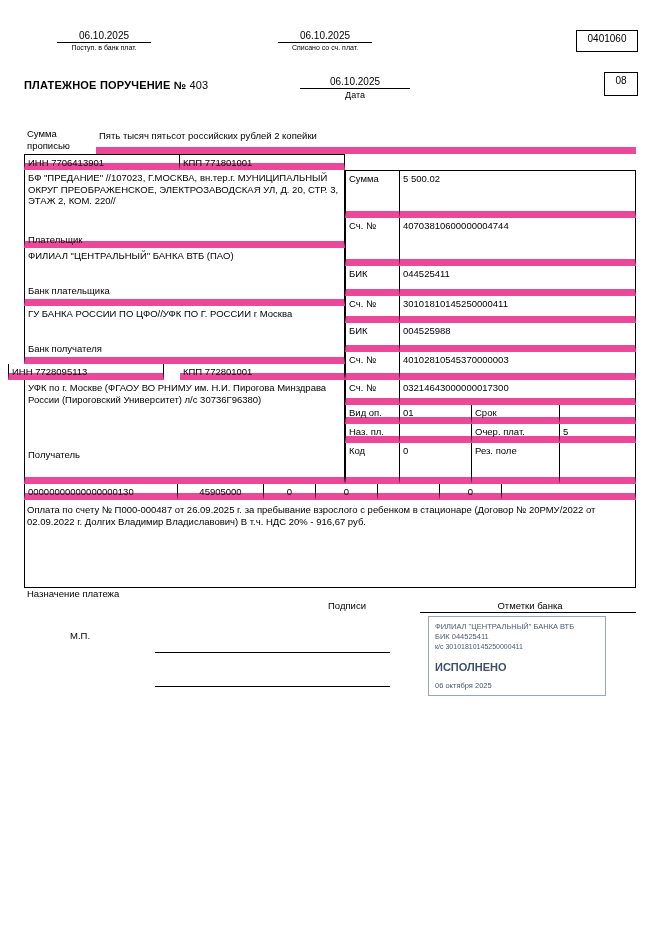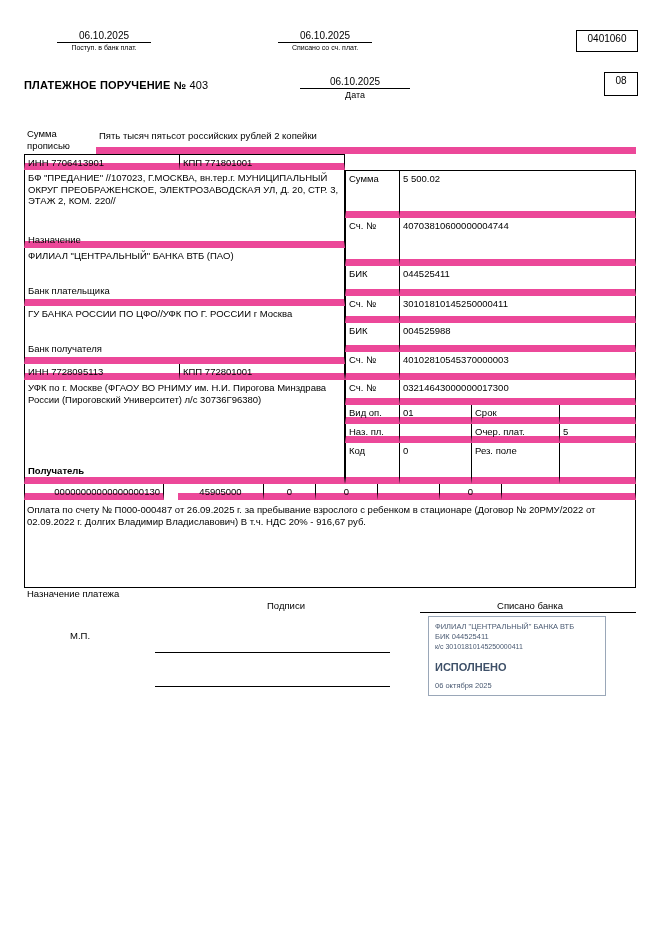--- a/index.html
+++ b/index.html
@@ -188,21 +188,21 @@
     <span>ИНН</span>
     <span>7706413901</span>
   </div>
   <div class="cell bb br bt" style="left:180px; top:154px; width:165px; height:16px;">
     <span>КПП</span>
     <span>771801001</span>
   </div>
 
   <div class="cell bl br bb" style="left:24px; top:170px; width:321px; height:78px;">
     <div style="height:58px;">БФ "ПРЕДАНИЕ" //107023, Г.МОСКВА, вн.тер.г. МУНИЦИПАЛЬНЫЙ ОКРУГ ПРЕОБРАЖЕНСКОЕ, ЭЛЕКТРОЗАВОДСКАЯ УЛ, Д. 20, СТР. 3, ЭТАЖ 2, КОМ. 220//</div>
-    <div class="small-cap" style="margin-top:4px;">Назначение</div>
+    <div class="small-cap" style="margin-top:4px;">Плательщик</div>
   </div>
 
   <div class="cell bt bl br bb" style="left:345px; top:170px; width:55px; height:48px;">Сумма</div>
   <div class="cell bt br bb" style="left:400px; top:170px; width:236px; height:48px;">5 500.02</div>
 
   <div class="cell bl br bb" style="left:345px; top:218px; width:55px; height:48px;">Сч. №</div>
   <div class="cell br bb" style="left:400px; top:218px; width:236px; height:48px;">40703810600000004744</div>
 
   <div class="cell bl br bb" style="left:24px; top:248px; width:321px; height:58px;">
     <div>ФИЛИАЛ "ЦЕНТРАЛЬНЫЙ" БАНКА ВТБ (ПАО)</div>
@@ -219,66 +219,66 @@
     <div>ГУ БАНКА РОССИИ ПО ЦФО//УФК ПО Г. РОССИИ г Москва</div>
     <div class="small-cap" style="position:absolute; bottom:2px; left:3px;">Банк получателя</div>
   </div>
 
   <div class="cell bl br bb" style="left:345px; top:323px; width:55px; height:29px;">БИК</div>
   <div class="cell br bb" style="left:400px; top:323px; width:236px; height:29px;">004525988</div>
 
   <div class="cell bl br bb" style="left:345px; top:352px; width:55px; height:28px;">Сч. №</div>
   <div class="cell br bb" style="left:400px; top:352px; width:236px; height:28px;">40102810545370000003</div>
 
-  <div class="cell bl br bb" style="left:24px; top:364px; width:156px; height:16px;">
+  <div class="cell bl br bb" style="left:8px; top:364px; width:156px; height:16px;">
     <span>ИНН</span>
     <span>7728095113</span>
   </div>
   <div class="cell br bb" style="left:180px; top:364px; width:165px; height:16px;">
     <span>КПП</span>
     <span>772801001</span>
   </div>
 
   <div class="cell bl br bb" style="left:24px; top:380px; width:321px; height:104px;">
     <div>УФК по г. Москве (ФГАОУ ВО РНИМУ им. Н.И. Пирогова Минздрава России (Пироговский Университет) л/с 30736Г96380)</div>
-    <div class="small-cap" style="position:absolute; bottom:0; left:3px;font-weight:bold;">Получатель</div>
+    <div class="small-cap" style="position:absolute; bottom:16px; left:3px;">Получатель</div>
   </div>
 
   <div class="cell bl br bb" style="left:345px; top:380px; width:55px; height:25px;">Сч. №</div>
   <div class="cell br bb" style="left:400px; top:380px; width:236px; height:25px;">03214643000000017300</div>
 
   <div class="cell bl br bb" style="left:345px; top:405px; width:55px; height:19px;">Вид оп.</div>
   <div class="cell br bb" style="left:400px; top:405px; width:72px; height:19px;">01</div>
   <div class="cell br bb" style="left:472px; top:405px; width:88px; height:19px;">Срок</div>
   <div class="cell br bb" style="left:560px; top:405px; width:76px; height:19px;"></div>
 
   <div class="cell bl br bb" style="left:345px; top:424px; width:55px; height:19px;">Наз. пл.</div>
   <div class="cell br bb" style="left:400px; top:424px; width:72px; height:19px;"></div>
   <div class="cell br bb" style="left:472px; top:424px; width:88px; height:19px;">Очер. плат.</div>
   <div class="cell br bb" style="left:560px; top:424px; width:76px; height:19px;">5</div>
 
   <div class="cell bl br bb" style="left:345px; top:443px; width:55px; height:41px;">Код</div>
   <div class="cell br bb" style="left:400px; top:443px; width:72px; height:41px;">0</div>
   <div class="cell br bb" style="left:472px; top:443px; width:88px; height:41px;">Рез. поле</div>
   <div class="cell br bb" style="left:560px; top:443px; width:76px; height:41px;"></div>
 
-  <div class="cell bl br bb" style="left:24px; top:484px; width:140px; height:16px; text-align:right;">00000000000000000130</div>
+  <div class="cell bl br bb" style="left:24px; top:484px; width:154px; height:16px; text-align:left;">00000000000000000130</div>
   <div class="cell br bb" style="left:178px; top:484px; width:86px; height:16px; text-align:center;">45905000</div>
   <div class="cell br bb" style="left:264px; top:484px; width:52px; height:16px; text-align:center;">0</div>
   <div class="cell br bb" style="left:316px; top:484px; width:62px; height:16px; text-align:center;">0</div>
   <div class="cell br bb" style="left:378px; top:484px; width:62px; height:16px; text-align:center;"></div>
   <div class="cell br bb" style="left:440px; top:484px; width:62px; height:16px; text-align:center;">0</div>
   <div class="cell br bb" style="left:502px; top:484px; width:134px; height:16px; text-align:center;"></div>
 
   <div class="purpose" style="left:27px; top:504px; width:606px;">Оплата по счету № П000-000487 от 26.09.2025 г. за пребывание взрослого с ребенком в стационаре (Договор № 20РМУ/2022 от 02.09.2022 г. Долгих Владимир Владиславович) В т.ч. НДС 20% - 916,67 руб.</div>
   <div class="frame" style="left:24px; top:500px; width:612px; height:88px; border-top:none;"></div>
   <div class="naz-cap" style="left:27px; top:588px;">Назначение платежа</div>
 
-  <div class="sig-label" style="left:186px; top:600px; width:200px;">Подписи</div>
-  <div class="sig-label" style="left:430px; top:600px; width:200px;">Списано банка</div>
+  <div class="sig-label" style="left:166px; top:600px; width:200px;text-align:right;">Подписи</div>
+  <div class="sig-label" style="left:430px; top:600px; width:200px;">Отметки банка</div>
 
   <div class="sig-line" style="left:420px; top:612px; width:216px;"></div>
   <div class="sig-line" style="left:155px; top:652px; width:235px;"></div>
   <div class="sig-line" style="left:155px; top:686px; width:235px;"></div>
 
   <div class="mp" style="left:70px; top:630px;">М.П.</div>
 
   <div class="stamp" style="left:428px; top:616px; width:178px; height:80px;">
     <span class="l1">ФИЛИАЛ "ЦЕНТРАЛЬНЫЙ" БАНКА ВТБ</span>
     <span class="l2">БИК 044525411</span>

